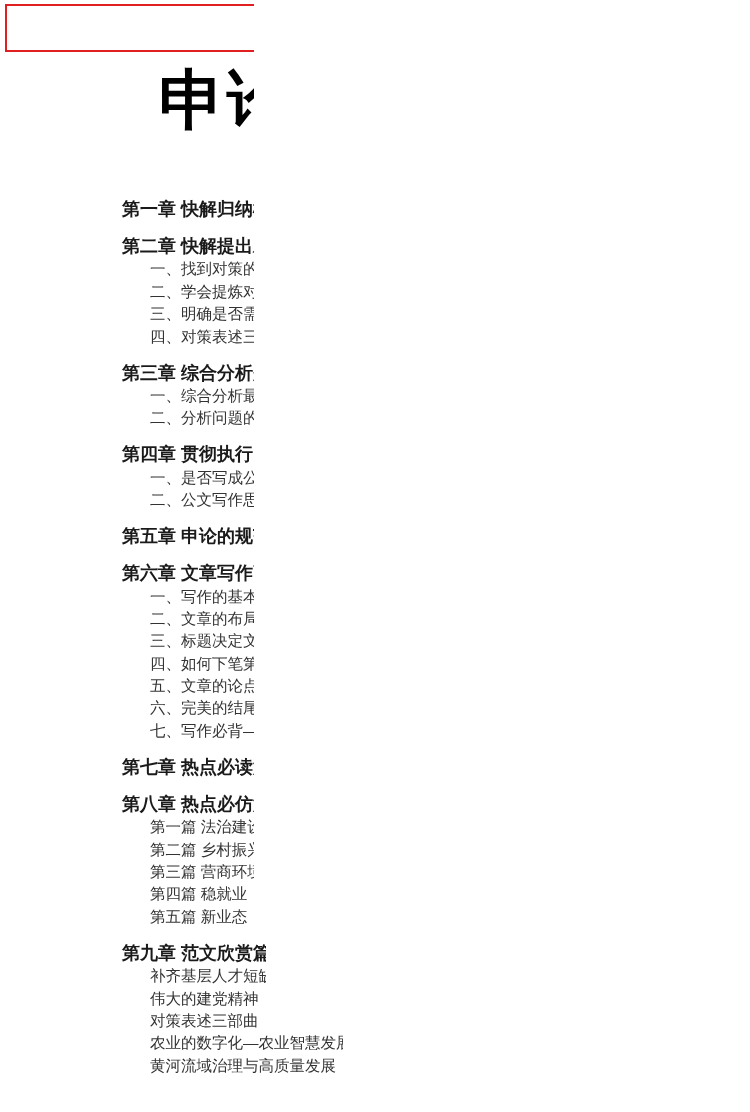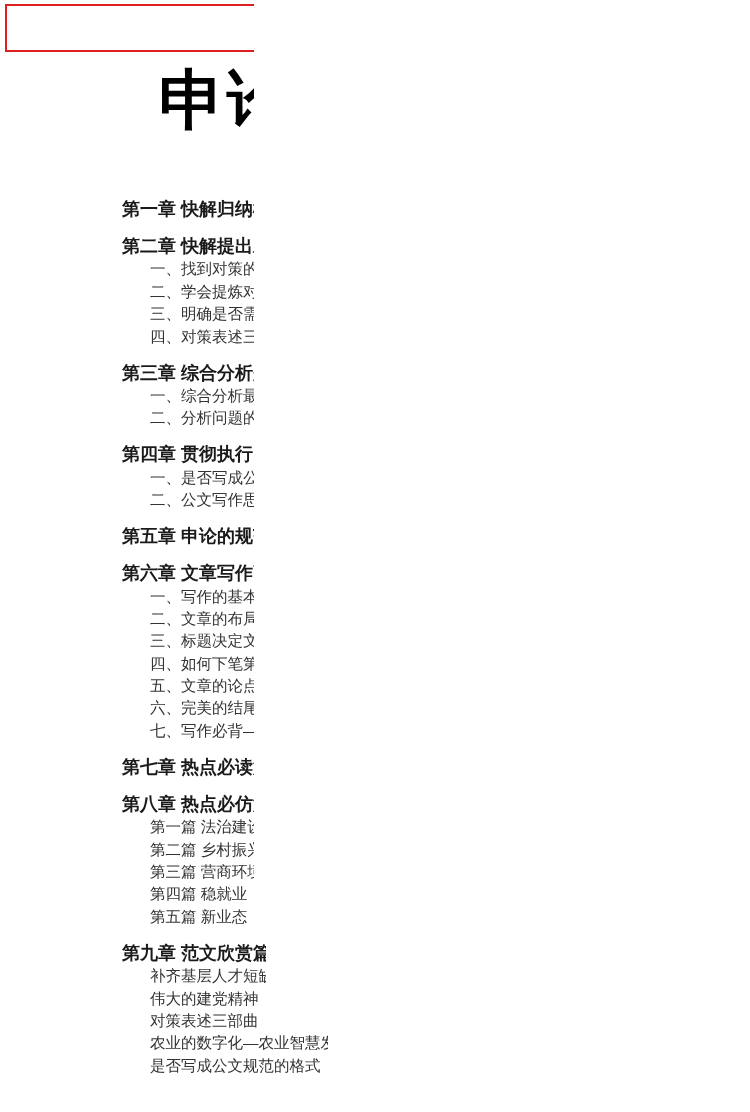--- a/index.html
+++ b/index.html
@@ -299,19 +299,19 @@
       <span class="page">81</span>
     </div>
 
     <div class="row sub">
       <span class="label">农业的数字化—农业智慧发展之路</span>
       <span class="leader"></span>
       <span class="page">83</span>
     </div>
 
     <div class="row sub">
-      <span class="label">是否写成公文规范的格式</span>
+      <span class="label">黄河流域治理与高质量发展</span>
       <span class="leader"></span>
       <span class="page">86</span>
     </div>
   </div>
 
 </div>
 
 </body></html>

